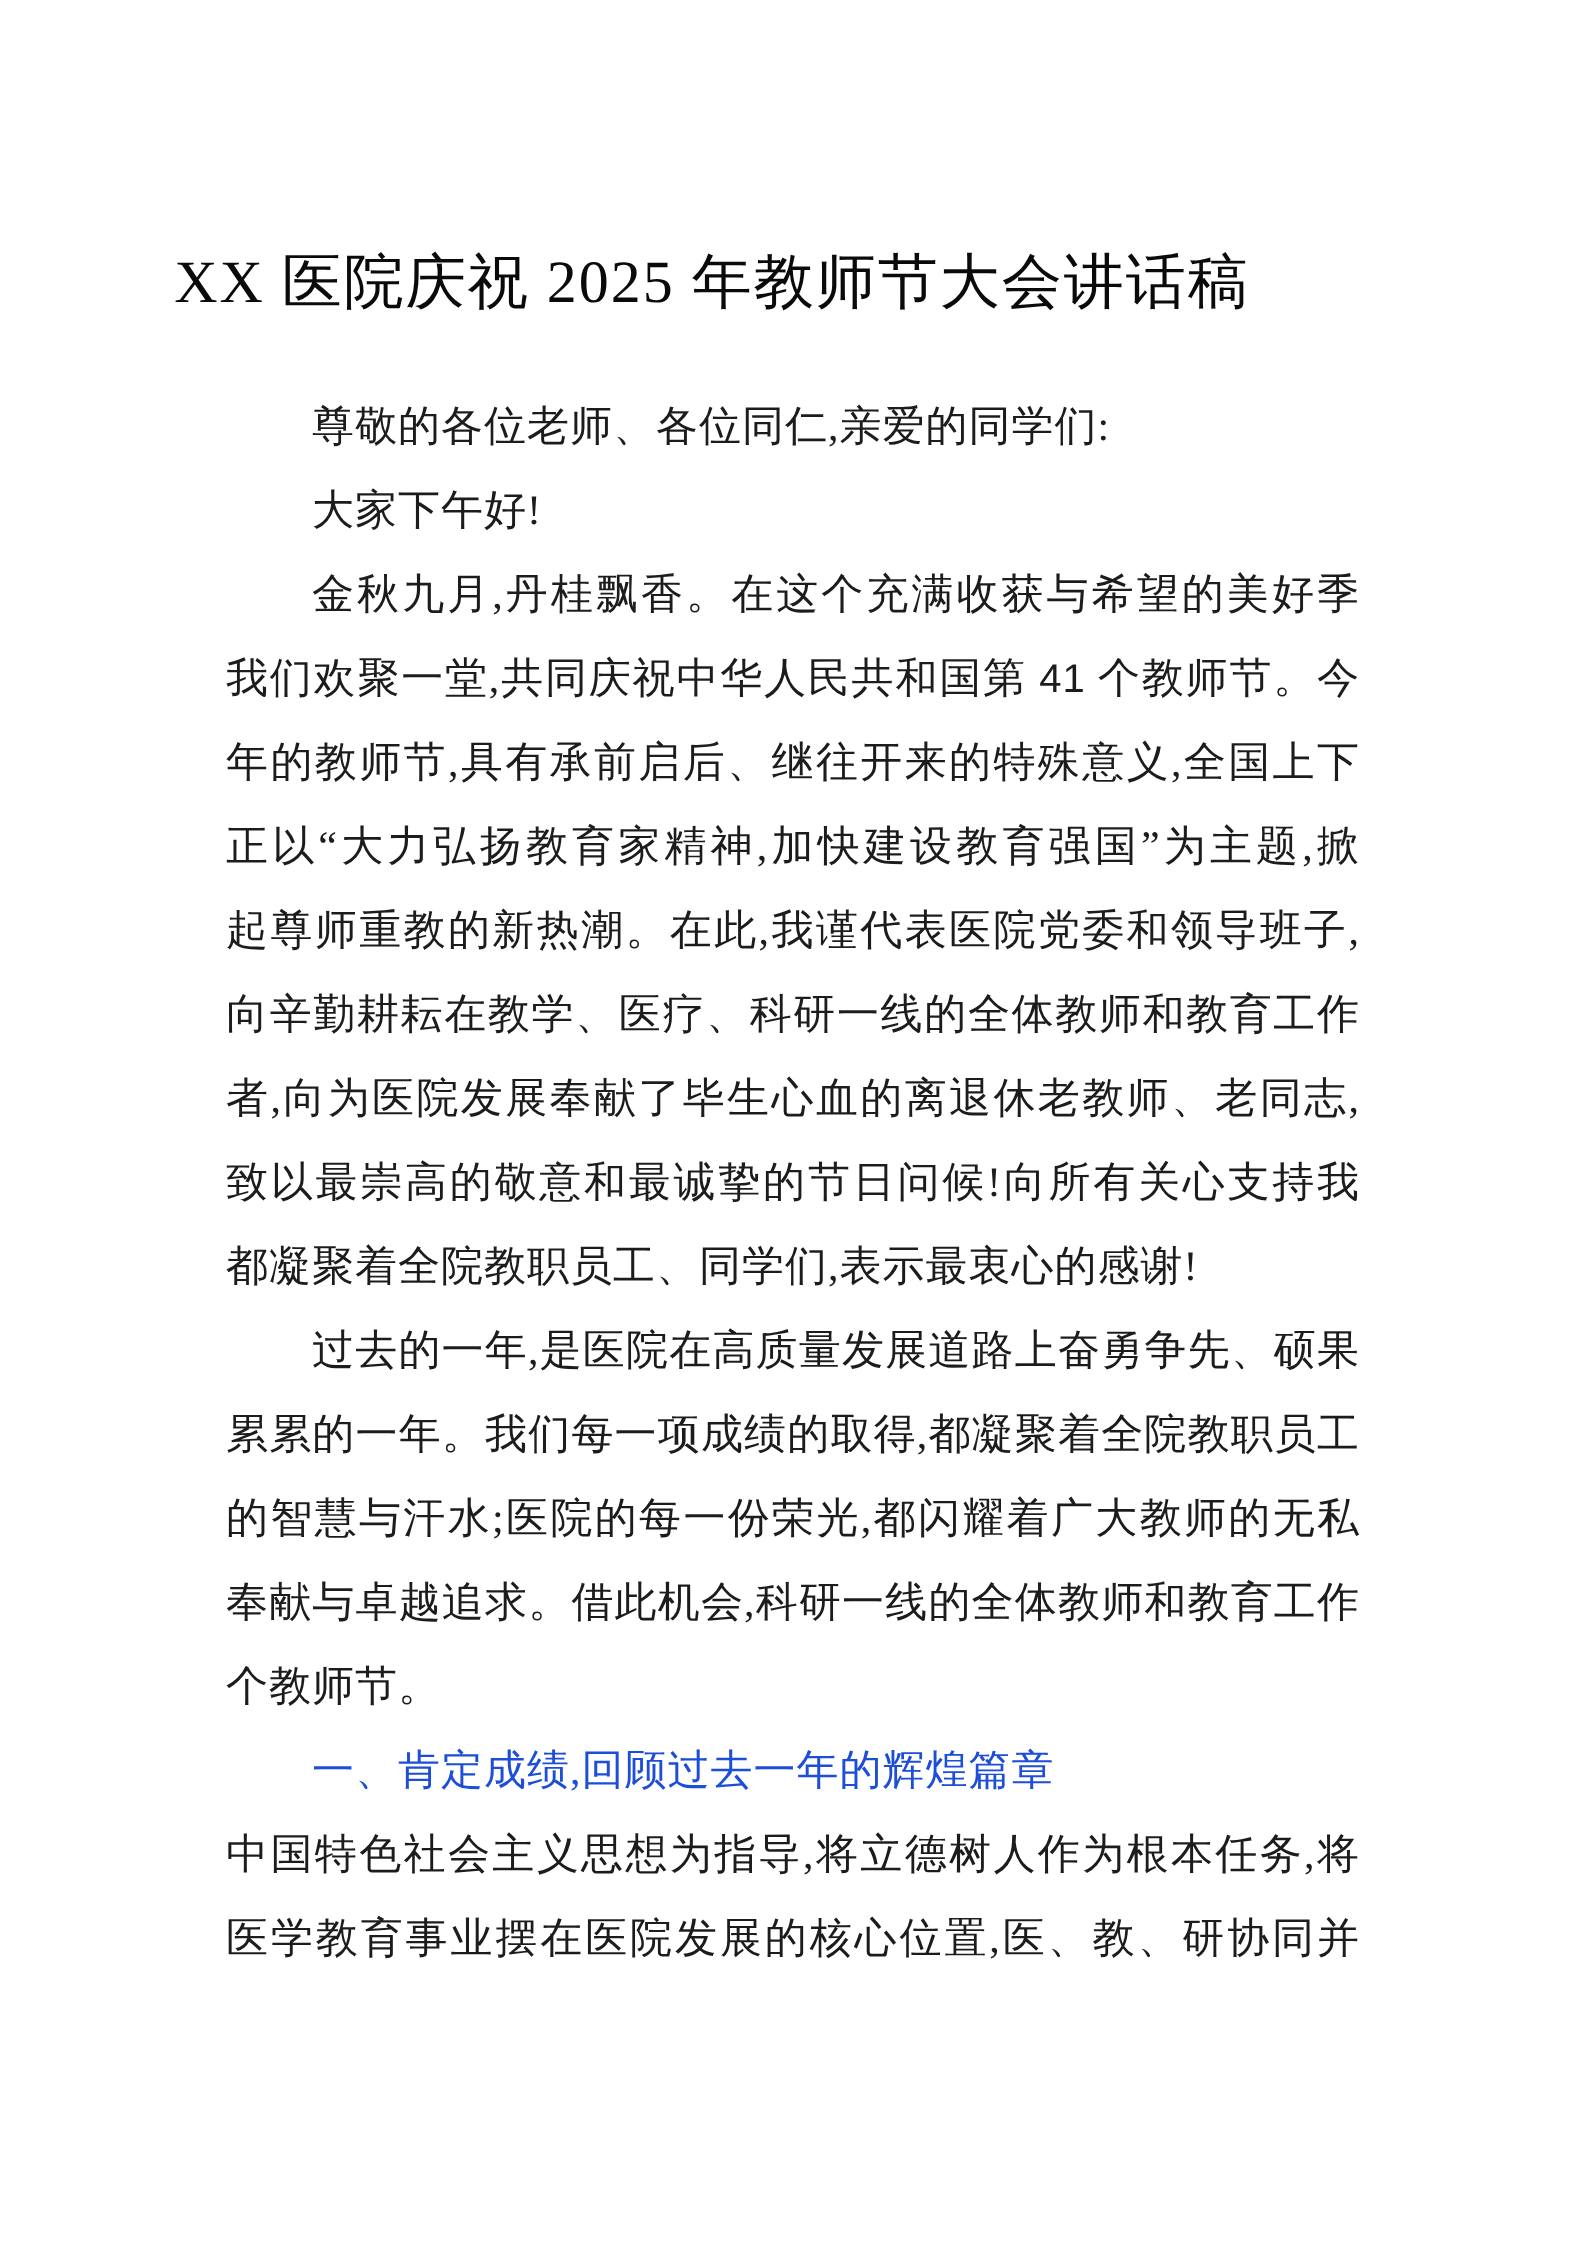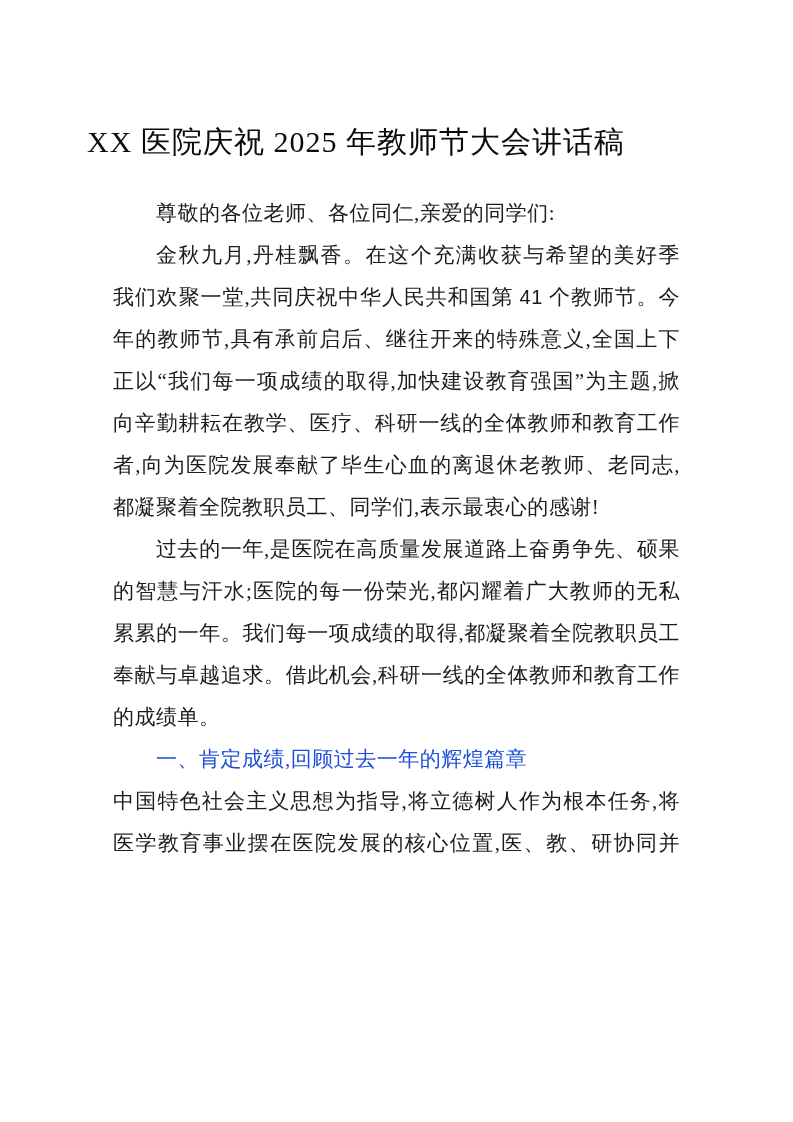--- a/index.html
+++ b/index.html
@@ -49,29 +49,32 @@
     font-size: 20px;
   }
 </style>
 </head>
 <body>
 
 <div class="page">
   <h1 class="doc-title">XX 医院庆祝 2025 年教师节大会讲话稿</h1>
   <div class="content">
       <div class="line indent">尊敬的各位老师、各位同仁,亲爱的同学们:</div>
+      <div class="line indent">大家下午好!</div>
       <div class="line indent stretch">金秋九月,丹桂飘香。在这个充满收获与希望的美好季节,</div>
       <div class="line stretch">我们欢聚一堂,共同庆祝中华人民共和国第 <span class="latin">41</span> 个教师节。今</div>
       <div class="line stretch">年的教师节,具有承前启后、继往开来的特殊意义,全国上下</div>
-      <div class="line stretch">正以“我们每一项成绩的取得,加快建设教育强国”为主题,掀</div>
+      <div class="line stretch">正以“大力弘扬教育家精神,加快建设教育强国”为主题,掀</div>
+      <div class="line stretch">起尊师重教的新热潮。在此,我谨代表医院党委和领导班子,</div>
       <div class="line stretch">向辛勤耕耘在教学、医疗、科研一线的全体教师和教育工作</div>
       <div class="line stretch">者,向为医院发展奉献了毕生心血的离退休老教师、老同志,</div>
+      <div class="line stretch">致以最崇高的敬意和最诚挚的节日问候!向所有关心支持我</div>
       <div class="line">都凝聚着全院教职员工、同学们,表示最衷心的感谢!</div>
       <div class="line indent stretch">过去的一年,是医院在高质量发展道路上奋勇争先、硕果</div>
+      <div class="line stretch">累累的一年。我们每一项成绩的取得,都凝聚着全院教职员工</div>
       <div class="line stretch">的智慧与汗水;医院的每一份荣光,都闪耀着广大教师的无私</div>
-      <div class="line stretch">累累的一年。我们每一项成绩的取得,都凝聚着全院教职员工</div>
       <div class="line stretch">奉献与卓越追求。借此机会,科研一线的全体教师和教育工作</div>
-      <div class="line">的成绩单。</div>
+      <div class="line">个教师节。</div>
       <div class="line heading indent">一、肯定成绩,回顾过去一年的辉煌篇章</div>
       <div class="line stretch">中国特色社会主义思想为指导,将立德树人作为根本任务,将</div>
       <div class="line stretch">医学教育事业摆在医院发展的核心位置,医、教、研协同并进,</div>
     </div>
 </div>
 
 </body></html>

